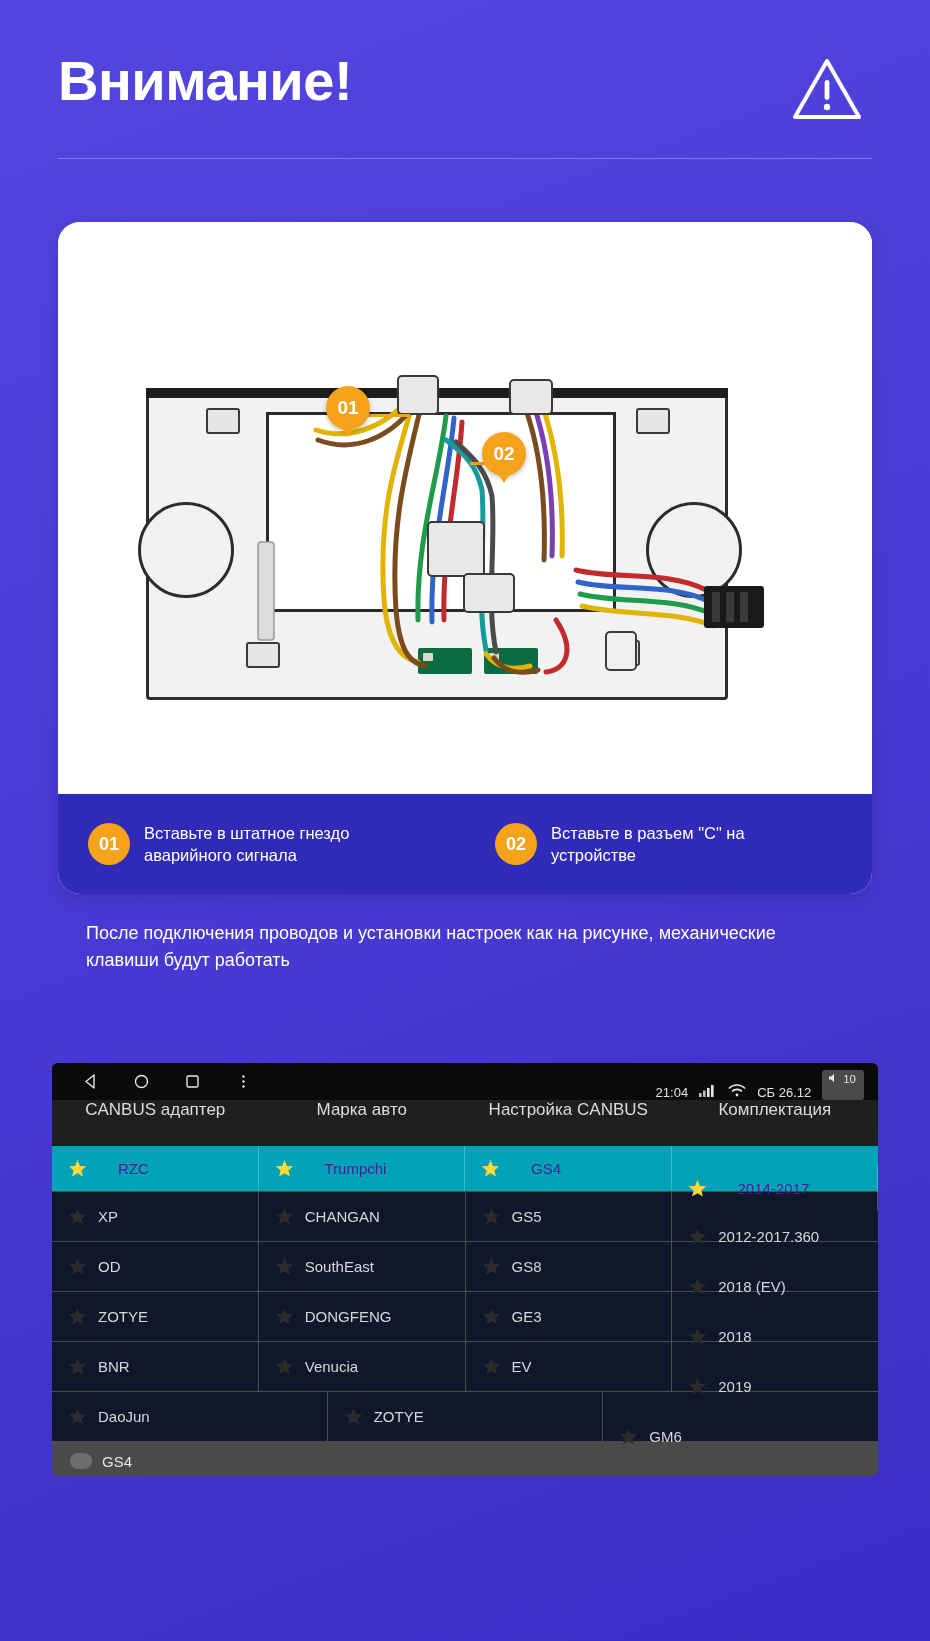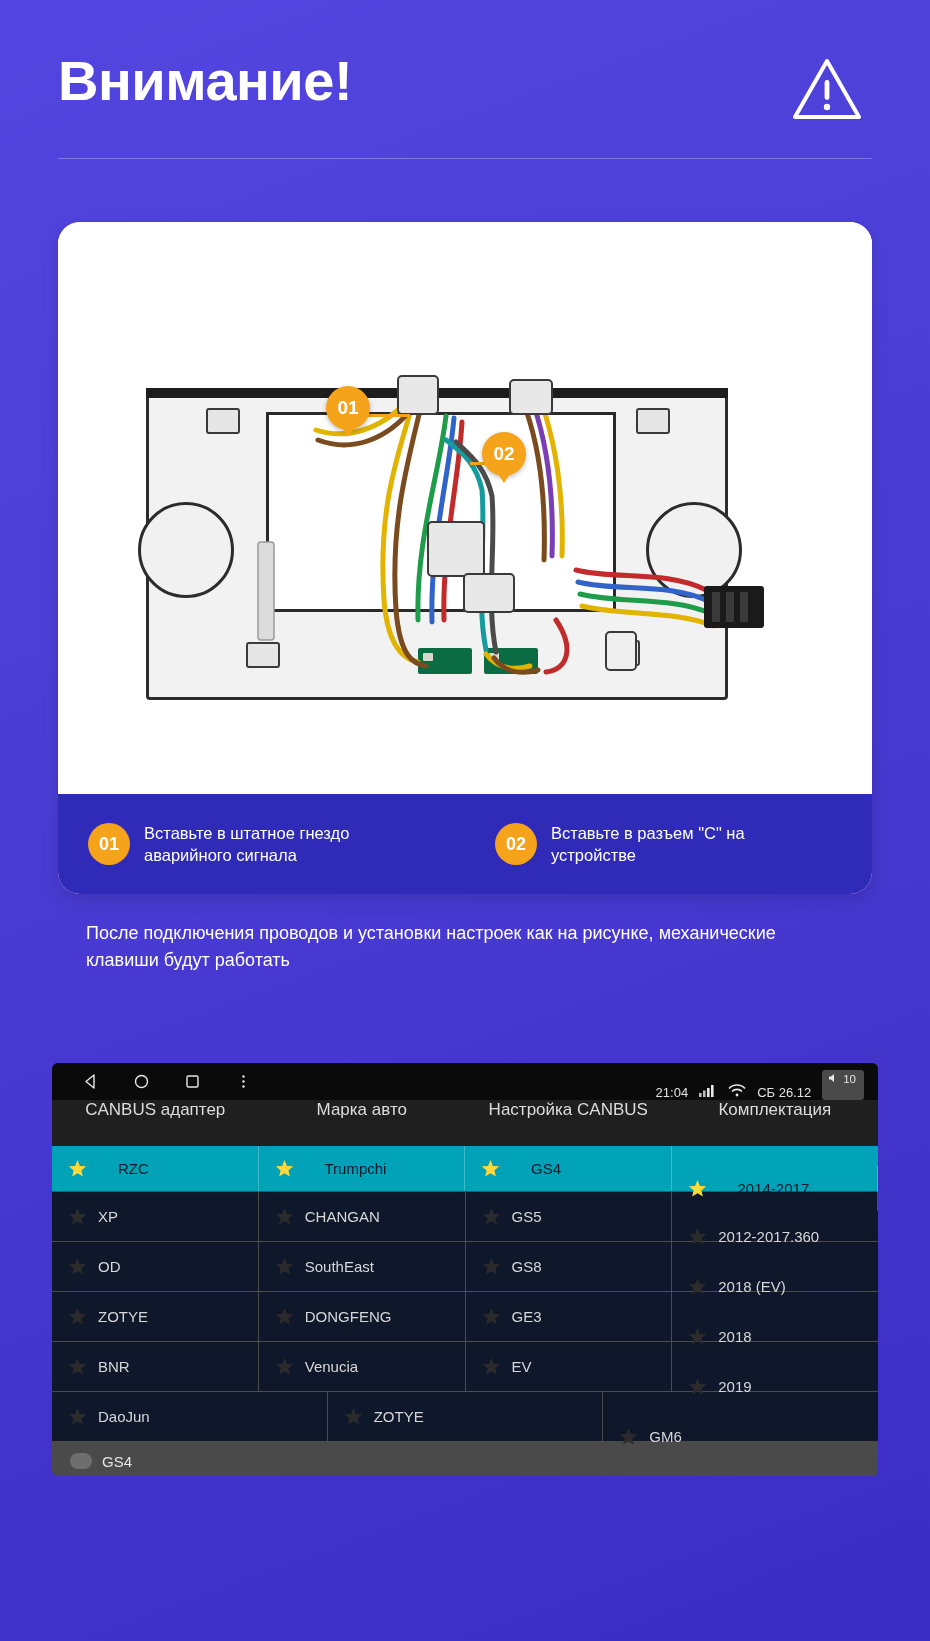--- a/index.html
+++ b/index.html
@@ -246,21 +246,21 @@
     flex: 1;
     display: flex;
     align-items: center;
     gap: 11px;
     padding-left: 16px;
     color: #d7d7d7;
     font-size: 15px;
     height: 100%;
     border-right: 1px solid #4b4b4b;
   }
-  .tablerow.sel .cell { color: #0f172a; border-right: 1px solid rgba(255,255,255,0.25); gap: 31px; }
+  .tablerow.sel .cell { color: #4c1d95; border-right: 1px solid rgba(255,255,255,0.25); gap: 31px; }
   .cell:last-child { border-right: none; margin-top: 39px; }
   .star { width: 19px; height: 19px; flex: 0 0 19px; display: block; }
 
   .footerbar {
     height: 38px;
     background: #4a4a4a;
     display: flex;
     align-items: center;
     gap: 10px;
     padding-left: 18px;

